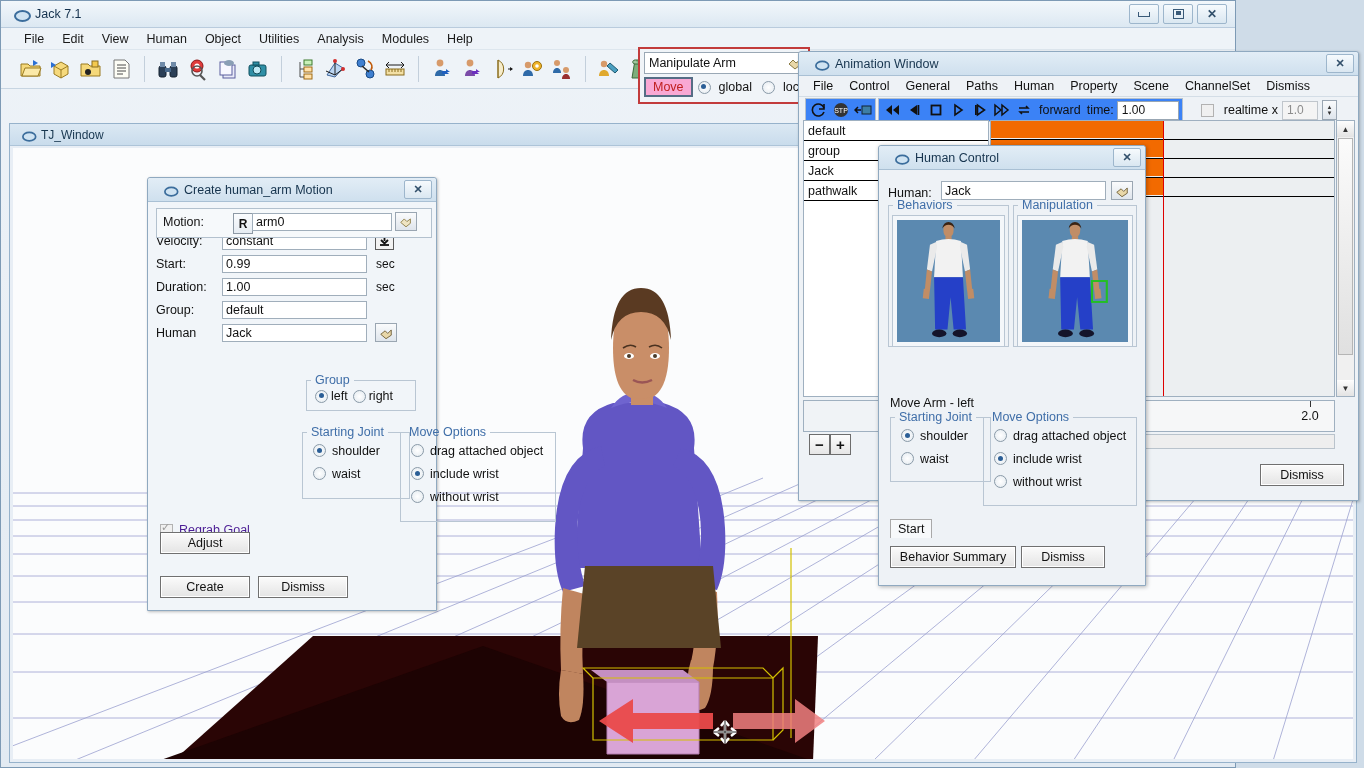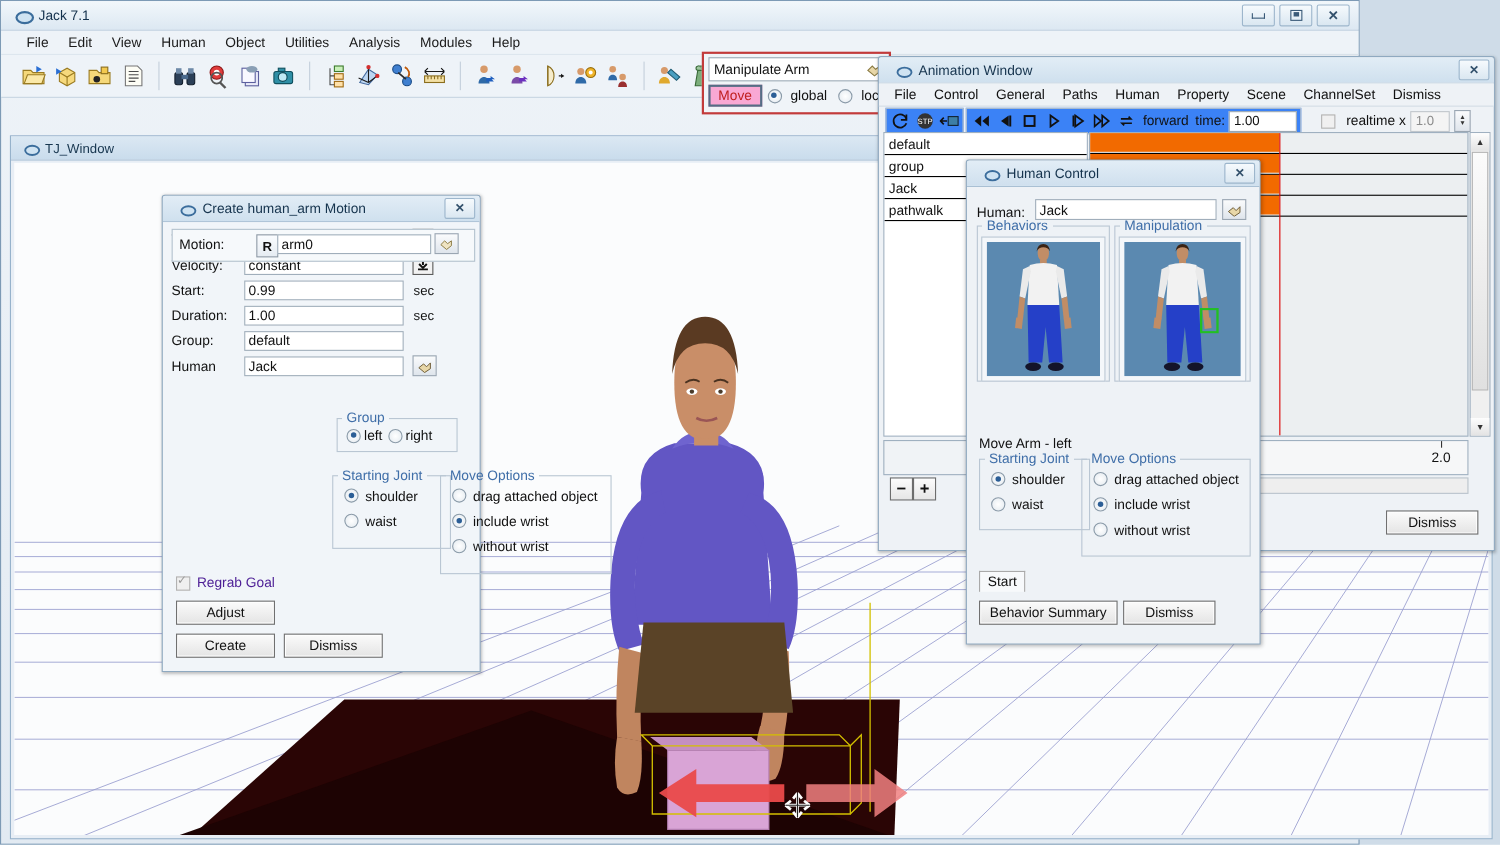--- a/index.html
+++ b/index.html
@@ -564,21 +564,21 @@
         <span class="radio"></span>
         <span>without wrist</span>
       </div>
     </fieldset>
 
     <div style="position:absolute;left:12px;top:345px;display:flex;align-items:center;color:#4c1d95;font-size:12.5px;">
       <span class="chk on"></span>
       <span>Regrab Goal</span>
     </div>
 
-    <div class="btn" style="position:absolute;left:12px;top:368px;width:88px;">Adjust</div>
+    <div class="btn" style="position:absolute;left:12px;top:354px;width:88px;">Adjust</div>
     <div class="btn" style="position:absolute;left:12px;top:398px;width:88px;">Create</div>
     <div class="btn" style="position:absolute;left:110px;top:398px;width:88px;">Dismiss</div>
   </div>
 
   <div id="anim-window">
     <div class="dlg-title">
       <span class="title-ico" style="transform:scale(.85)"></span>
       <span class="title-text">Animation Window</span>
       <div class="dlg-x">✕</div>
     </div>

